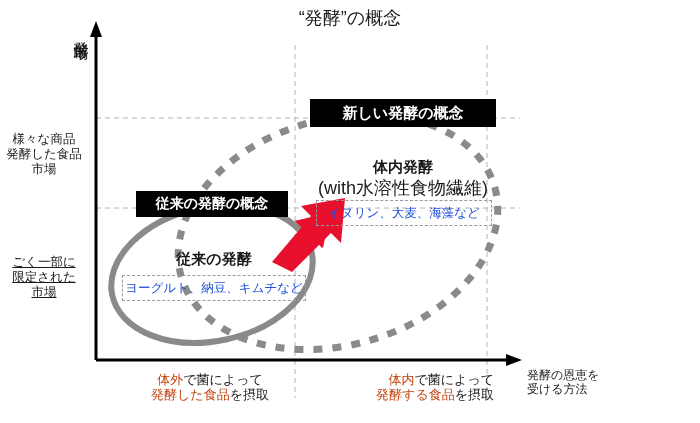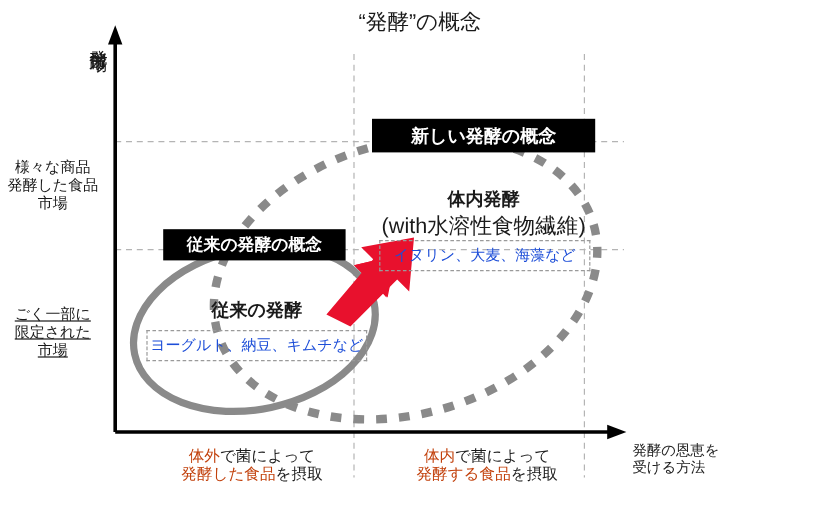--- a/index.html
+++ b/index.html
@@ -70,21 +70,21 @@
   #y-tick-low  { top: 255px; text-decoration: underline; }
 
   
   .x-tick {
     font-size: 13px;
     text-align: center;
     color: #1a1a1a;
   }
   .x-tick .red { color: #c2410c; }
   #x-tick-left  { left: 122px; top: 372px; width: 176px; }
-  #x-tick-right { left: 318px; top: 372px; width: 176px; }
+  #x-tick-right { left: 318px; top: 372px; width: 176px; text-align: right; }
 
   
   .black-box {
     position: absolute;
     background: #000000;
     color: #ffffff;
     font-weight: bold;
     display: flex;
     align-items: center;
     justify-content: center;

